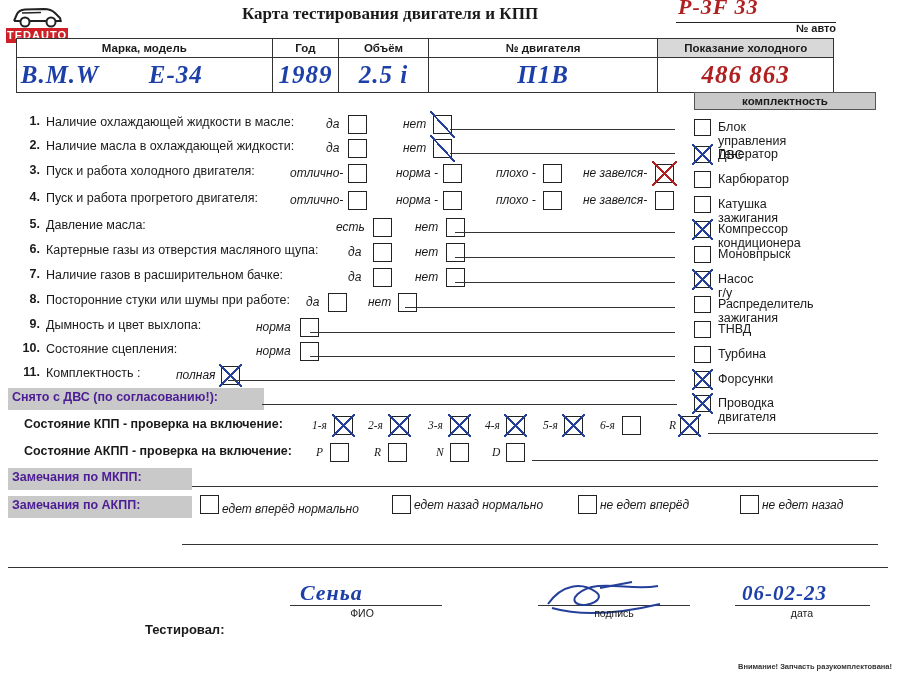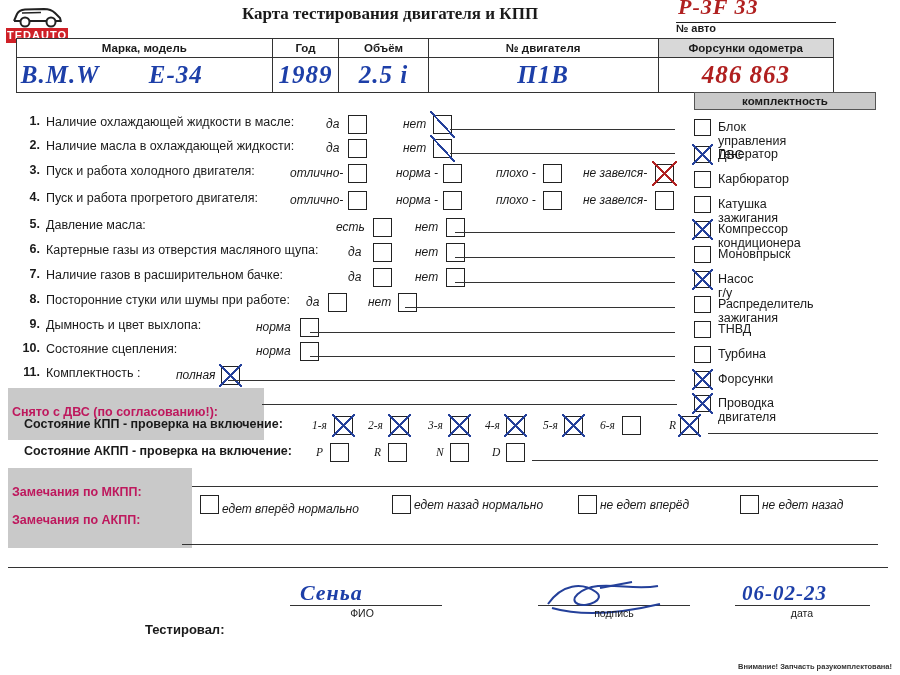--- a/index.html
+++ b/index.html
@@ -47,21 +47,21 @@
   
   .toprightline{
     position:absolute;left:676px;top:0px;width:160px;height:22px;
     border-bottom:1px solid #222;
   }
   .toprightline .val{
     position:absolute;left:2px;top:-6px;font-size:22px;
   }
   .noavto{
     position:absolute;left:676px;top:22px;width:160px;height:16px;
-    text-align:left;font-size:11px;font-weight:bold;
+    text-align:right;font-size:11px;font-weight:bold;
   }
 
   
   .tbl{
     position:absolute;left:16px;top:38px;width:818px;
     border-collapse:collapse;
   }
   .tbl td,.tbl th{border:1px solid #333;}
   .tbl .head{
     font-size:11.5px;font-weight:bold;text-align:center;height:16px;
@@ -119,21 +119,21 @@
   
   .clist-item{
     position:absolute;left:694px;font-size:12.5px;height:23px;
   }
   .clist-item .cb{position:absolute;left:0;top:1px;}
   .clist-item .lbl{position:absolute;left:24px;top:2px;}
 
   
   .band{
     position:absolute;left:8px;height:18px;background:#c9c9c9;
-    font-size:12.5px;font-weight:bold;padding:17px 4px;color:#be185d;
+    font-size:12.5px;font-weight:bold;padding:2px 4px;color:#4c1d95;
   }
   .boldlbl{
     position:absolute;font-size:12.5px;font-weight:bold;
   }
 
   
   .gear{position:absolute;font-size:11.5px;font-style:italic;font-family:Liberation Serif, serif;}
 
   
   .sep{
@@ -175,21 +175,21 @@
   </div>
   <div class="noavto">№ авто</div>
 
   <table class="tbl">
     <tbody>
         <tr>
       <td class="head" style="width:258px">Марка, модель</td>
       <td class="head" style="width:64px">Год</td>
       <td class="head" style="width:88px">Объём</td>
       <td class="head" style="width:232px">№ двигателя</td>
-      <td class="head grey" style="width:176px">Форсунки одометра</td>
+      <td class="head grey" style="width:176px">Показание холодного</td>
     </tr>
     <tr>
       <td class="val">
         <span class="hw" style="position:relative;left:-55px">B.M.W</span>
         <span class="hw" style="position:relative;left:-10px">E-34</span>
       </td>
       <td class="val">
         <span class="hw">1989</span>
       </td>
       <td class="val">

